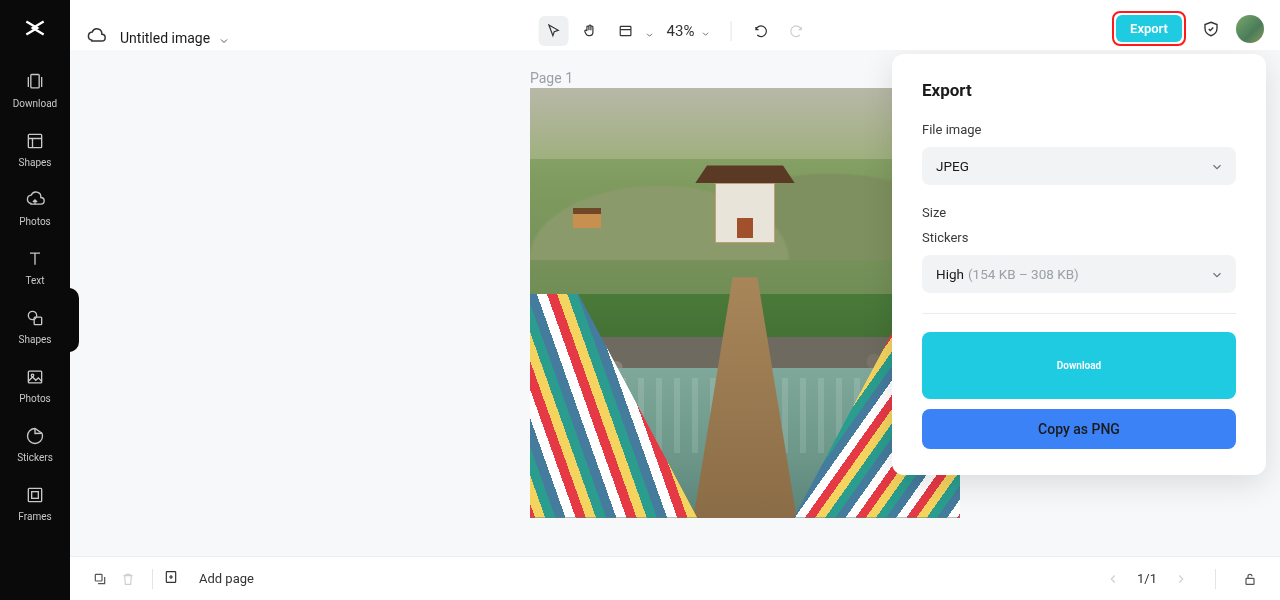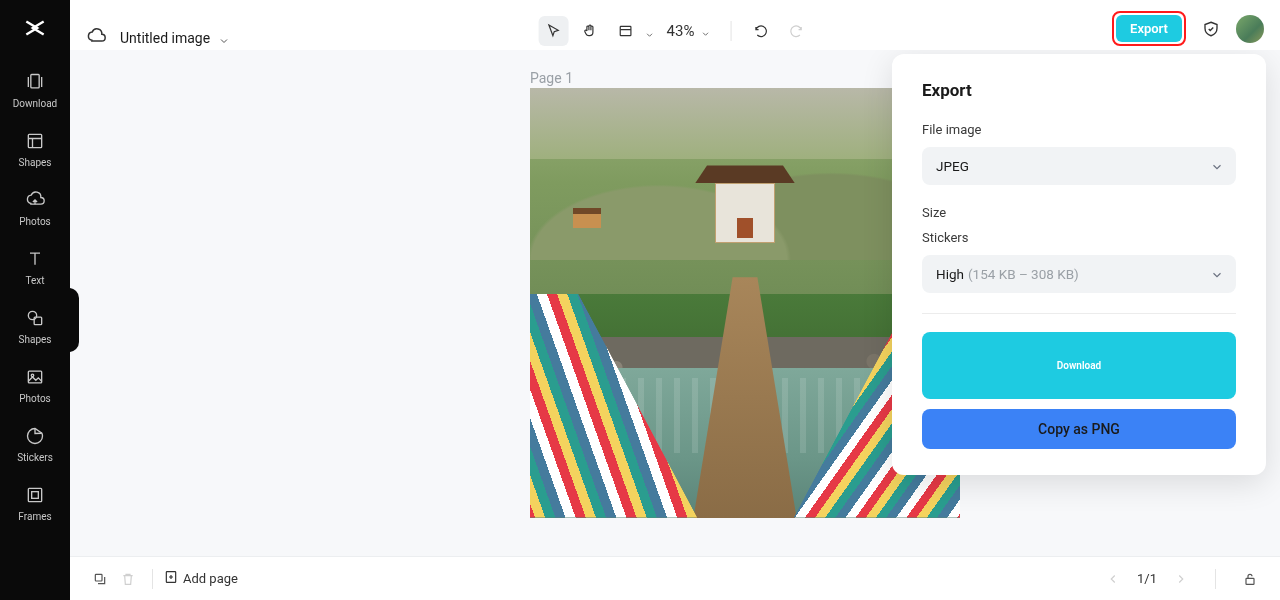--- a/index.html
+++ b/index.html
@@ -60,21 +60,21 @@
 .select-box .main-val { color: #1a1a1a; }
 .select-box .sub-val { color: #9aa0a6; margin-left: 4px; }
 .select-box .chev { color: #6b7280; }
 .panel-divider { height: 1px; background: #ececec; margin: 4px 0 18px; }
 .btn-primary { width: 100%; background: #1ecbe1; color: #fff; border: none; padding: 28px; border-radius: 8px; font-size: 10px; font-weight: 600; cursor: pointer; margin-bottom: 10px; }
 .btn-secondary { width: 100%; background: #3b82f6; color: #1a1a1a; border: none; padding: 12px; border-radius: 8px; font-size: 14px; font-weight: 500; cursor: pointer; }
 .bottombar { height: 44px; border-top: 1px solid #eceef0; display: flex; align-items: center; padding: 0 16px; font-size: 13px; color: #333; }
 .bb-btn { width: 28px; height: 28px; display: flex; align-items: center; justify-content: center; cursor: pointer; color: #555; border-radius: 6px; }
 .bb-btn.disabled { color: #cfcfcf; cursor: default; }
 .bb-div { width: 1px; height: 20px; background: #e4e4e4; margin: 0 10px; }
-.add-page { display: flex; align-items: center; gap: 4px; cursor: pointer; color: #333; }
+.add-page { display: flex; align-items: center; gap: 20px; cursor: pointer; color: #333; }
 .bb-right { margin-left: auto; display: flex; align-items: center; gap: 10px; }
 .pager { display: flex; align-items: center; gap: 10px; }
 .page-ind { font-size: 13px; color: #333; }
 </style>
 </head>
 <body>
 
 <div class="sidebar">
   <div class="logo">
     <svg viewBox="0 0 24 24" fill="none" stroke="#fff" stroke-width="2.2">

